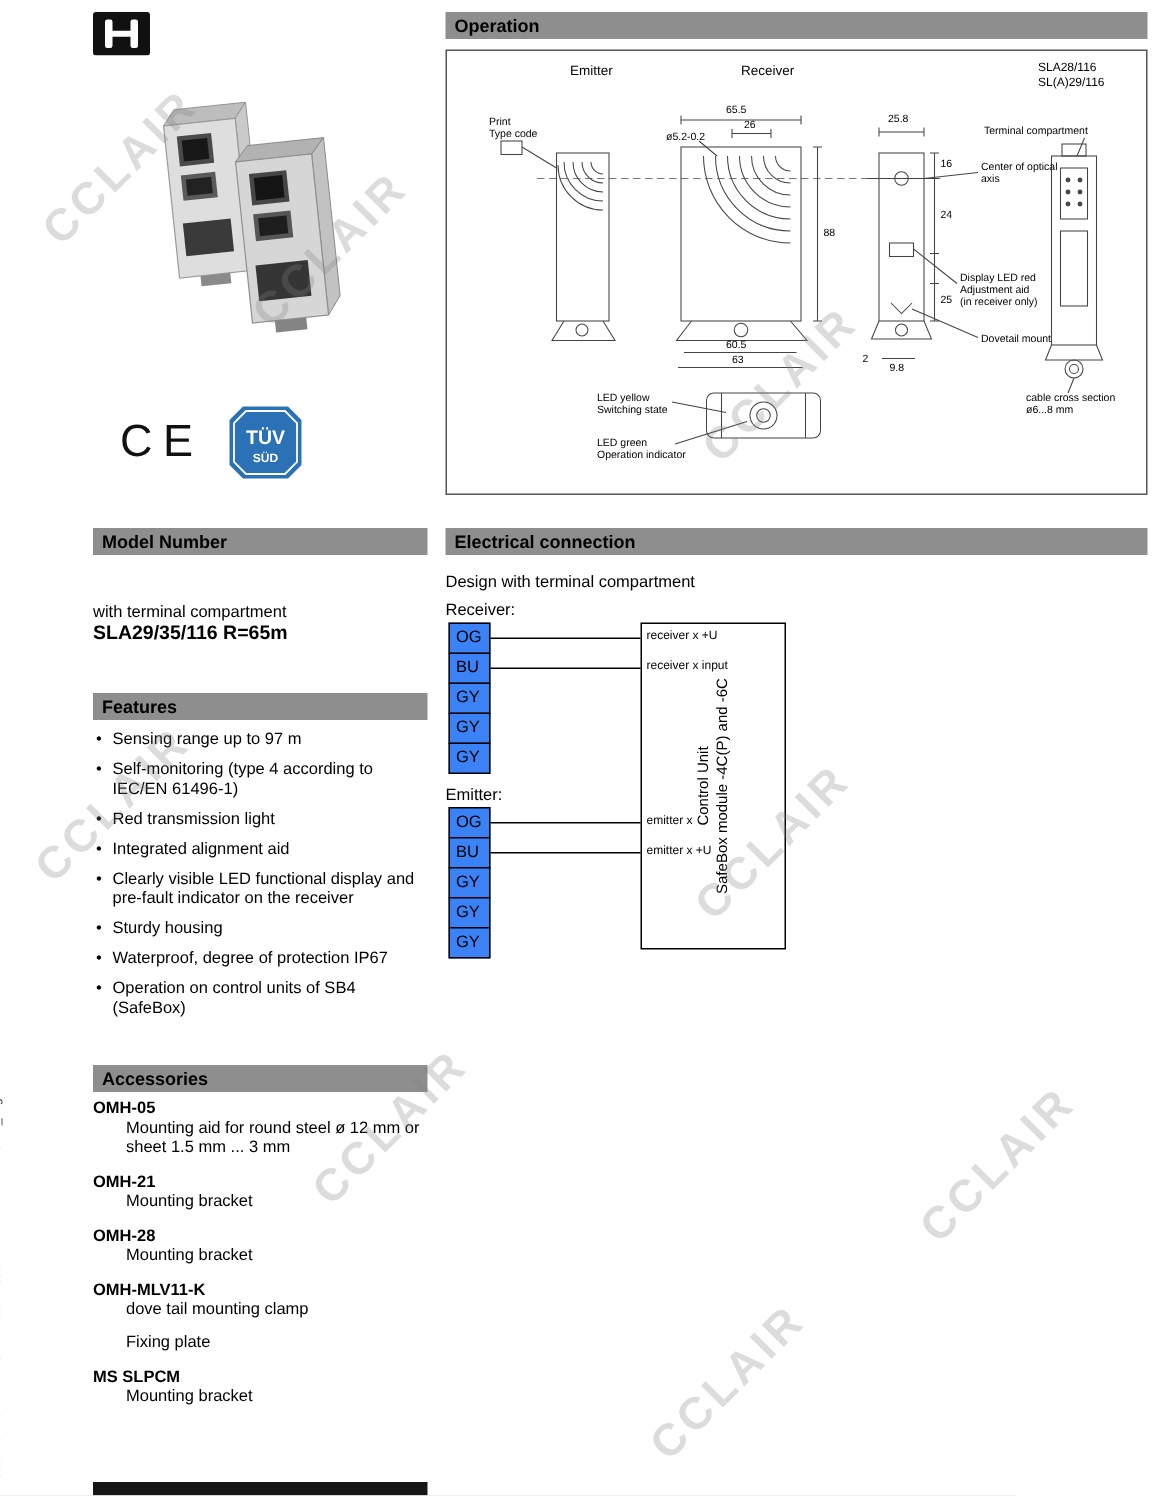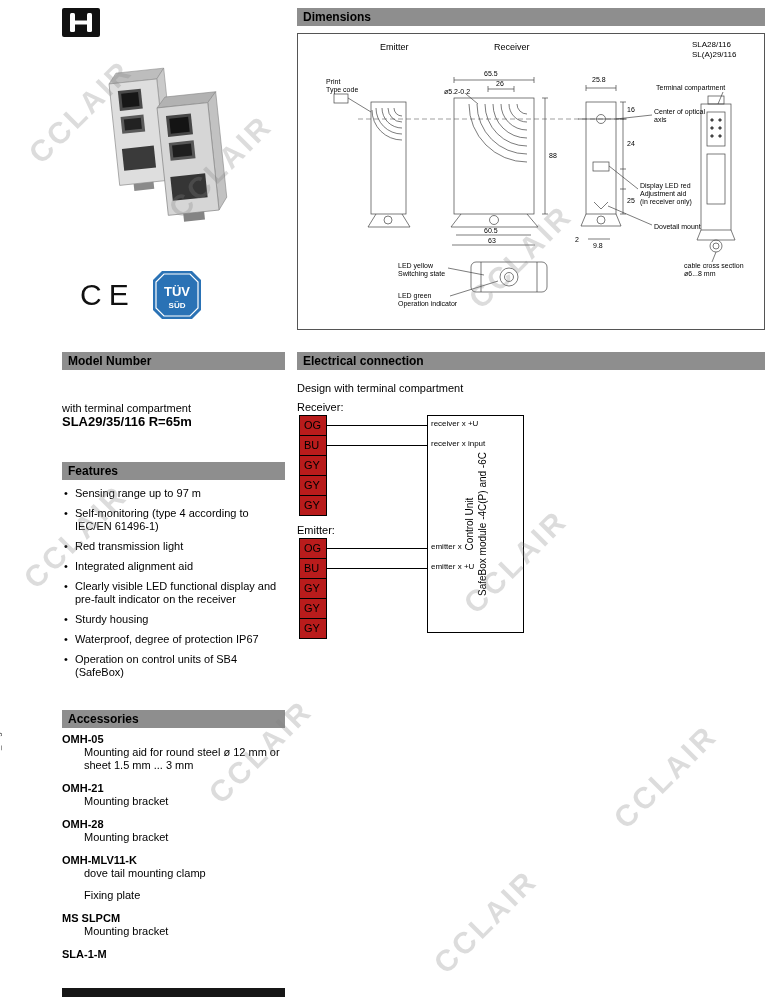--- a/index.html
+++ b/index.html
@@ -50,21 +50,21 @@
   .dl.md { font-size:9px; line-height:10px; }
   .dl.sm8 { font-size:8px; line-height:9px; }
   .dl.wrap { white-space:normal; width:58px; }
 
   
   .elec-bar { left:297px; top:352px; width:468px; }
   .elec { position:absolute; left:297px; top:382px; width:470px; height:270px; }
   .elec-design { position:absolute; left:0; top:0; font-size:11px; }
   .io-label { position:absolute; left:0; font-size:11px; }
   .tbox { position:absolute; left:2px; width:28px; height:21px; border:1.3px solid #000;
-          background:#b91c1c; font-size:11px; line-height:19px; padding-left:4px; }
+          background:#3b82f6; font-size:11px; line-height:19px; padding-left:4px; }
   .wire { position:absolute; left:30px; width:100px; height:0; border-top:1px solid #000; }
   .big-box { position:absolute; left:130px; top:33px; width:97px; height:218px; border:1.3px solid #000; }
   .sig { position:absolute; font-size:8px; line-height:9px; white-space:nowrap; }
   .cu-wrap { position:absolute; left:130px; top:33px; width:97px; height:218px;
              display:flex; align-items:center; justify-content:center; }
   .cu-inner { transform:rotate(-90deg); text-align:center; font-size:10px; line-height:13px; white-space:nowrap; }
 </style>
 </head>
 <body>
 
@@ -155,28 +155,24 @@
       <div class="acc-name">OMH-MLV11-K</div>
       <div class="acc-desc">dove tail mounting clamp</div>
     </div>
     <div class="acc-item">
       <div class="acc-desc">Fixing plate</div>
     </div>
     <div class="acc-item">
       <div class="acc-name">MS SLPCM</div>
       <div class="acc-desc">Mounting bracket</div>
     </div>
-    <div class="acc-item">
-      <div class="acc-name">SLA-1-M</div>
-      <div class="acc-desc"></div>
-    </div>
   </div>
   <div class="footer-bar"></div>
 
-  <div class="bar dim-bar">Dimensions</div>
+  <div class="bar dim-bar">Operation</div>
   <div class="dim-box">
     <svg width="466" height="295" viewBox="0 0 466 295" fill="none" stroke="#444" stroke-width="0.7">
 
       <line x1="60" y1="85" x2="330" y2="85" stroke-dasharray="5 3" stroke="#777"></line>
 
       <rect x="36" y="60" width="14" height="9"></rect>
       <line x1="50" y1="64" x2="73" y2="78"></line>
 
       <rect x="73" y="68" width="35" height="112"></rect>
       <path d="M96 74 A8 8 0 0 0 104 82"></path>

